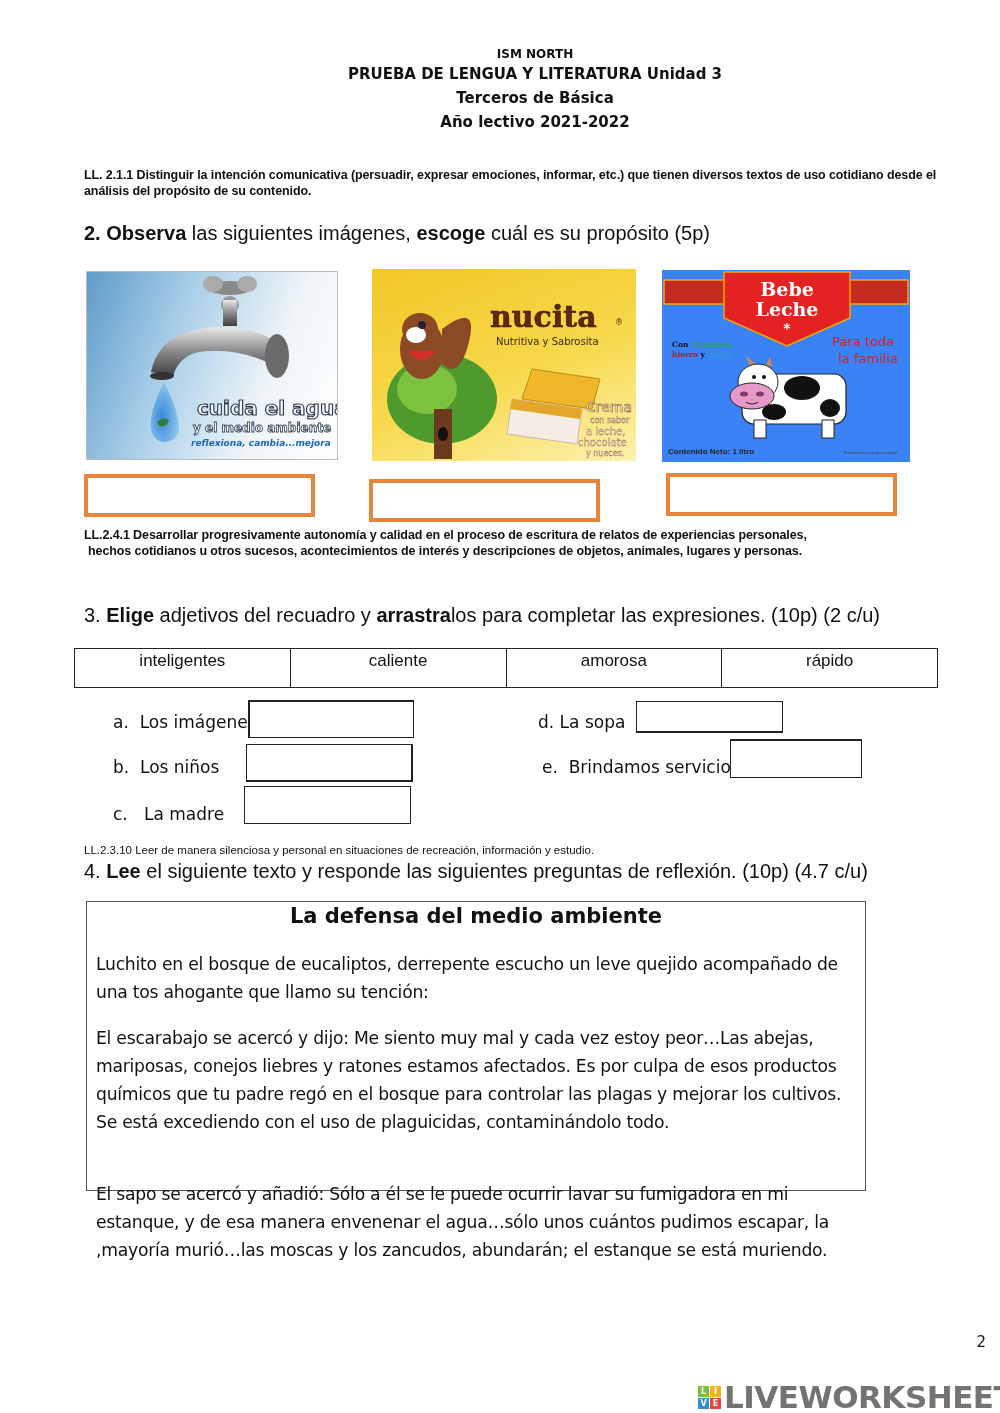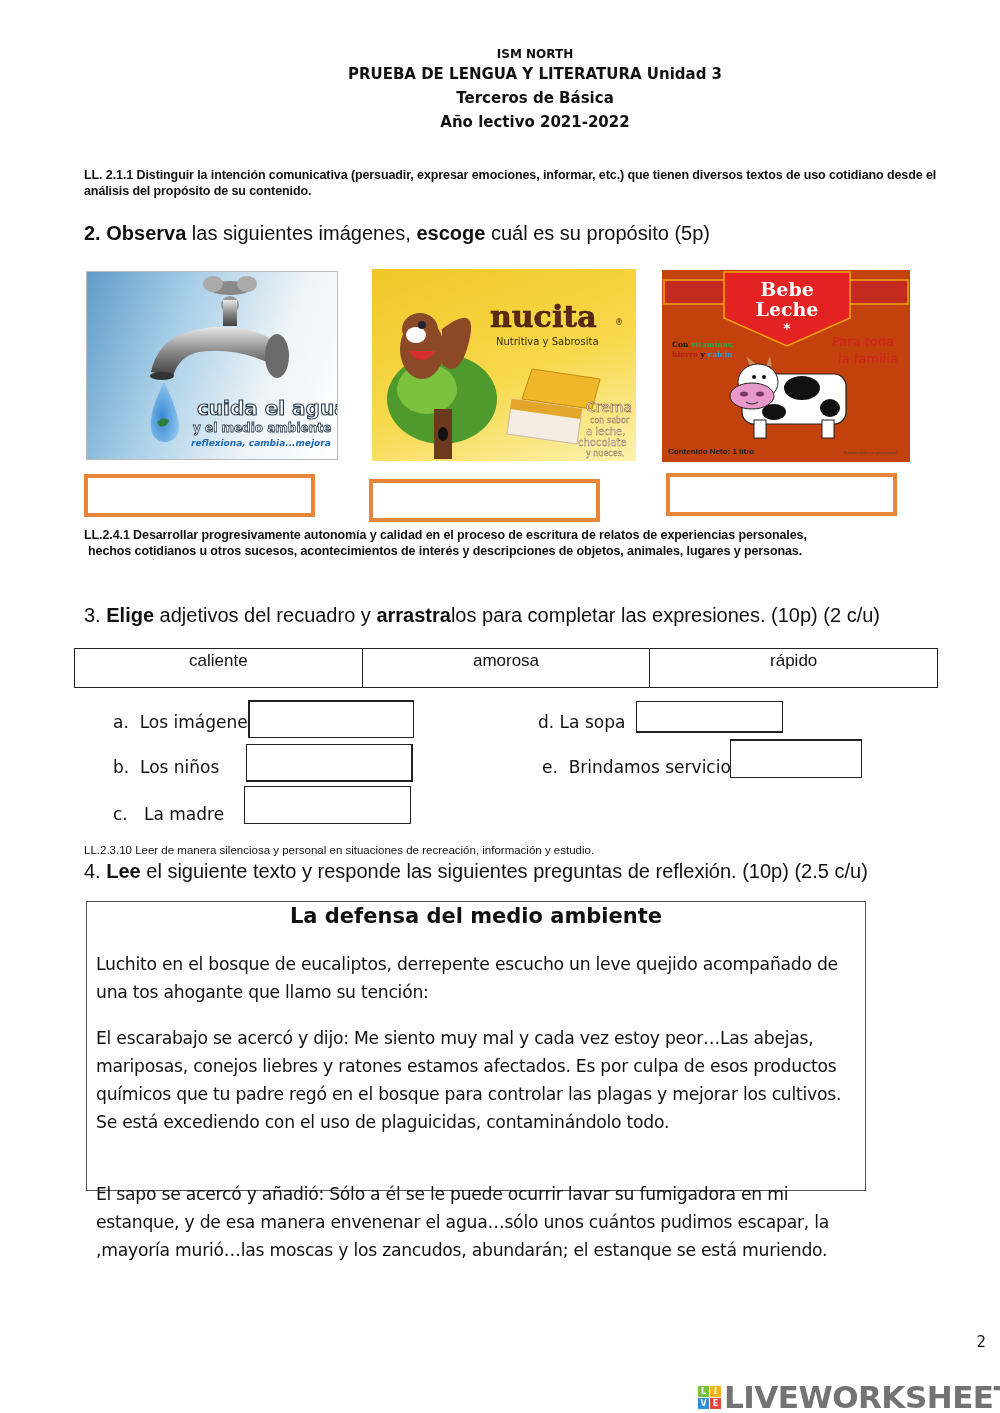--- a/index.html
+++ b/index.html
@@ -92,21 +92,21 @@
     <path d="M140 130 L210 140 L205 175 L135 165 Z" fill="#f5ede3" stroke="#c9b9a5"></path>
     <path d="M140 130 L210 140 L208 150 L138 140 Z" fill="#e3a62a"></path>
     <text x="214" y="143" font-family="DejaVu Sans" font-size="14" fill="#fff" stroke="#6b3a1e" stroke-width="0.5">Crema</text>
     <text x="218" y="154" font-family="DejaVu Sans" font-size="8" fill="#fff" stroke="#6b3a1e" stroke-width="0.3">con sabor</text>
     <text x="214" y="166" font-family="DejaVu Sans" font-size="10" fill="#fff" stroke="#6b3a1e" stroke-width="0.3">a leche,</text>
     <text x="206" y="177" font-family="DejaVu Sans" font-size="10" fill="#fff" stroke="#6b3a1e" stroke-width="0.3">chocolate</text>
     <text x="214" y="187" font-family="DejaVu Sans" font-size="8" fill="#fff" stroke="#6b3a1e" stroke-width="0.3">y nueces.</text>
   </svg>
 </div>
 
-<div class="img-card" style="left:662px; top:270px; width:248px; height:192px; background:#c2410c;">
+<div class="img-card" style="left:662px; top:270px; width:248px; height:192px; background:#3b82f6;">
   <svg width="248" height="192" viewBox="0 0 248 192" style="position:absolute;left:0;top:0;">
     <rect x="2" y="10" width="244" height="24" fill="#c42a1e" stroke="#f2a800" stroke-width="1.5"></rect>
     <path d="M62 2 L188 2 L188 48 L125 76 L62 48 Z" fill="#e42222" stroke="#f2a800" stroke-width="1.5"></path>
     <text x="125" y="26" text-anchor="middle" font-family="DejaVu Serif" font-weight="bold" font-size="19" fill="#fff">Bebe</text>
     <text x="125" y="46" text-anchor="middle" font-family="DejaVu Serif" font-weight="bold" font-size="19" fill="#fff">Leche</text>
     <text x="125" y="63" text-anchor="middle" font-family="DejaVu Sans" font-weight="bold" font-size="14" fill="#fff">*</text>
     <text x="10" y="77" font-family="DejaVu Serif" font-weight="bold" font-size="7.5" fill="#111">Con <tspan fill="#2aa34a">vitaminas,</tspan></text>
     <text x="10" y="87" font-family="DejaVu Serif" font-weight="bold" font-size="7.5" fill="#b31e1e">hierro <tspan fill="#111">y</tspan> <tspan fill="#2d9bd6">calcio</tspan></text>
     <text x="170" y="76" font-family="DejaVu Sans" font-size="13" fill="#d42020">Para toda</text>
     <text x="176" y="93" font-family="DejaVu Sans" font-size="13" fill="#d42020">la familia</text>
@@ -135,20 +135,21 @@
 <div class="answer-orange" style="left:666px; top:473px; width:231px; height:43px;"></div>
 
 <div class="abs std" style="left:84px; top:527px; width:880px;">LL.2.4.1 Desarrollar progresivamente autonomía y calidad en el proceso de escritura de relatos de experiencias personales,</div>
 <div class="abs std" style="left:88px; top:543px; width:880px;">hechos cotidianos u otros sucesos, acontecimientos de interés y descripciones de objetos, animales, lugares y personas.</div>
 
 <div class="abs q" style="left:84px; top:604px;">
   <span>3. </span><b>Elige</b><span> adjetivos del recuadro y </span><b>arrastra</b><span>los para completar las expresiones. (10p) (2 c/u)</span>
 </div>
 
 <div class="adj-table">
+  <div class="adj-cell">inteligentes</div>
   <div class="adj-cell">caliente</div>
   <div class="adj-cell">amorosa</div>
   <div class="adj-cell">rápido</div>
 </div>
 
 <div class="lbl" style="left:113px; top:712px;">
   <span>a.</span>&nbsp;&nbsp;<span>Los imágenes</span>
 </div>
 <div class="drop" style="left:248px; top:700px; width:166px; height:38px; border-width:2px 1px 1px 2px;"></div>
 
@@ -167,21 +168,21 @@
 </div>
 <div class="drop" style="left:636px; top:701px; width:147px; height:32px; border-bottom-width:2px;"></div>
 
 <div class="lbl" style="left:542px; top:757px;">
   <span>e.</span>&nbsp;&nbsp;<span>Brindamos servicio</span>
 </div>
 <div class="drop" style="left:730px; top:739px; width:132px; height:39px; border-top-width:2px;"></div>
 
 <div class="abs" style="left:84px; top:844px; font-family:'Liberation Sans',sans-serif; font-size:11.5px;">LL.2.3.10 Leer de manera silenciosa y personal en situaciones de recreación, información y estudio.</div>
 <div class="abs q" style="left:84px; top:860px;">
-  <span>4. </span><b>Lee</b><span> el siguiente texto y responde las siguientes preguntas de reflexión. (10p) (2.5 c/u)</span>
+  <span>4. </span><b>Lee</b><span> el siguiente texto y responde las siguientes preguntas de reflexión. (10p) (4.7 c/u)</span>
 </div>
 
 <div class="story">
   <h2>La defensa del medio ambiente</h2>
   <p style="top:48px;">Luchito en el bosque de eucaliptos, derrepente escucho un leve quejido acompañado de una tos ahogante que llamo su tención:</p>
   <p style="top:122px;">El escarabajo se acercó y dijo: Me siento muy mal y cada vez estoy peor…Las abejas, mariposas, conejos liebres y ratones estamos afectados. Es por culpa de esos productos químicos que tu padre regó en el bosque para controlar las plagas y mejorar los cultivos. Se está excediendo con el uso de plaguicidas, contaminándolo todo.</p>
   <p style="top:278px;">El sapo se acercó y añadió: Sólo a él se le puede ocurrir lavar su fumigadora en mi estanque, y de esa manera envenenar el agua…sólo unos cuántos pudimos escapar, la ,mayoría murió…las moscas y los zancudos, abundarán; el estanque se está muriendo.</p>
 </div>
 
 <div class="abs pagenum">2</div>

